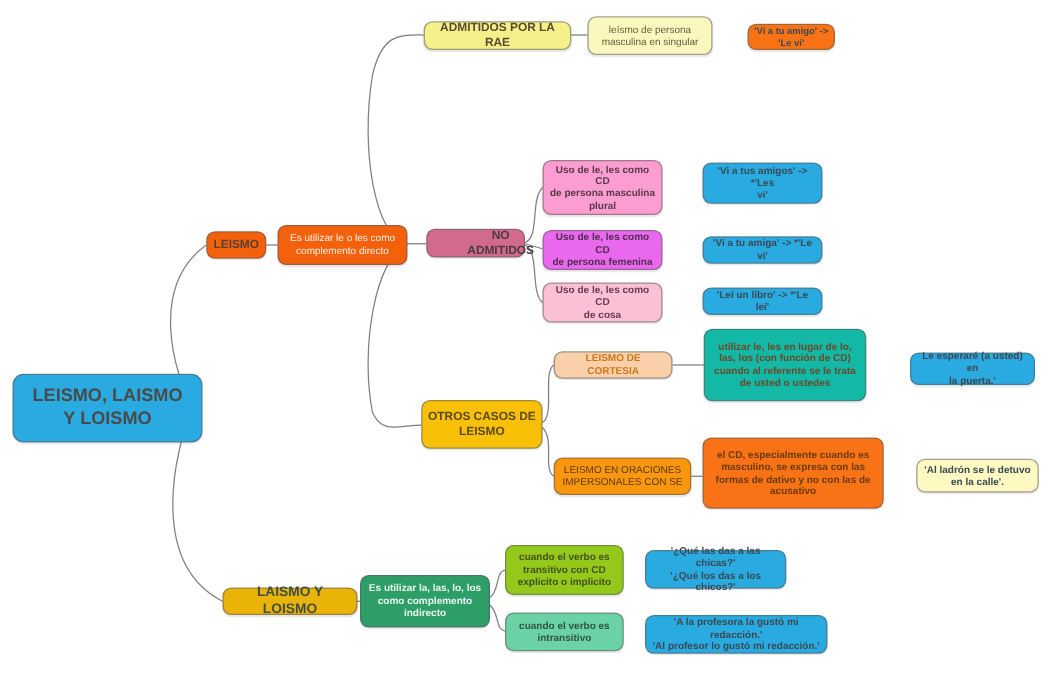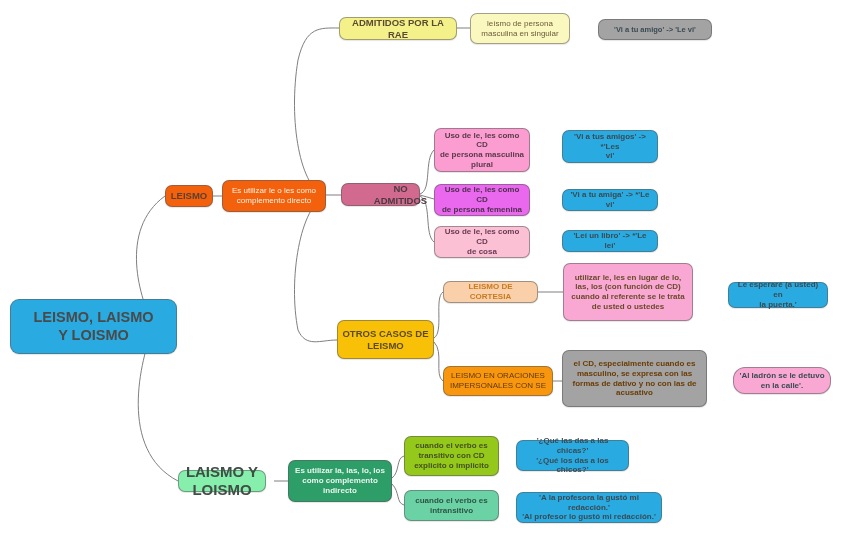--- a/index.html
+++ b/index.html
@@ -32,41 +32,41 @@
     text-align: center;
     border-radius: 7px;
     border: 1px solid rgba(90,90,90,0.55);
     line-height: 1.22;
     padding: 2px 4px;
     white-space: pre-line;
     box-shadow: 0 1px 1px rgba(0,0,0,0.10);
   }
   
   .n-root {
-    left: 10px; top: 299px; width: 167px; height: 55px;
+    left: 10px; top: 299px; width: 152px; height: 55px;
     background: #29ABE2;
     color: #4a4a4a;
     font-weight: bold;
     font-size: 14.5px;
     border-radius: 9px;
   }
   
   .n-leismo {
     left: 165px; top: 185px; width: 48px; height: 22px;
     background: #F4610C;
     color: #5a4030;
     font-weight: bold;
     font-size: 9.5px;
   }
   .n-laismo {
-    left: 178px; top: 470px; width: 88px; height: 22px;
-    background: #86efac;
+    left: 178px; top: 470px; width: 108px; height: 22px;
+    background: #eab308;
     color: #3f4f46;
     font-weight: bold;
-    font-size: 15px;
+    font-size: 11px;
   }
   
   .n-def-leismo {
     left: 222px; top: 180px; width: 104px; height: 32px;
     background: #F4610C;
     color: #fdf0e6;
     font-weight: normal;
     font-size: 8px;
   }
   .n-def-laismo {
@@ -84,22 +84,22 @@
     font-weight: bold;
     font-size: 9.5px;
   }
   .n-rae-desc {
     left: 470px; top: 13px; width: 100px; height: 31px;
     background: #FBF8BF;
     color: #6a5a3a;
     font-size: 8px;
   }
   .n-rae-ex {
-    left: 598px; top: 19px; width: 114px; height: 21px;
-    background: #a3a3a3;
+    left: 598px; top: 19px; width: 70px; height: 21px;
+    background: #f97316;
     color: #3b4a52;
     font-weight: bold;
     font-size: 7.5px;
   }
   .n-noadm {
     left: 341px; top: 183px; width: 79px; height: 23px;
     background: #D2698E;
     color: #4a3a40;
     font-weight: bold;
     font-size: 9.5px;
@@ -156,53 +156,52 @@
   }
   .n-cortesia {
     left: 443px; top: 281px; width: 95px; height: 22px;
     background: #FAD0AA;
     color: #C87A20;
     font-weight: bold;
     font-size: 8px;
   }
   .n-cortesia-desc {
     left: 563px; top: 263px; width: 130px; height: 58px;
-    background: #f9a8d4;
+    background: #14b8a6;
     color: #6a4a28;
     font-weight: bold;
     font-size: 8px;
   }
   .n-cortesia-ex {
     left: 728px; top: 282px; width: 100px; height: 26px;
     background: #29ABE2;
     color: #3b4a52;
     font-weight: bold;
     font-size: 8px;
   }
   .n-imperson {
     left: 443px; top: 366px; width: 110px; height: 30px;
     background: #F8960D;
     color: #5f3a08;
     font-weight: normal;
     font-size: 8px;
   }
   .n-imperson-desc {
     left: 562px; top: 350px; width: 145px; height: 57px;
-    background: #a3a3a3;
+    background: #f97316;
     color: #6a3c06;
     font-weight: bold;
     font-size: 8px;
   }
   .n-imperson-ex {
     left: 733px; top: 367px; width: 98px; height: 27px;
-    background: #f9a8d4;
-    color: #3b4a52;
-    font-weight: bold;
-    font-size: 8px;
-    border-radius: 12px;
+    background: #fef9c3;
+    color: #3b4a52;
+    font-weight: bold;
+    font-size: 8px;
   }
   
   .n-trans {
     left: 404px; top: 436px; width: 95px; height: 40px;
     background: #94C81B;
     color: #45521a;
     font-weight: bold;
     font-size: 8px;
   }
   .n-trans-ex {

